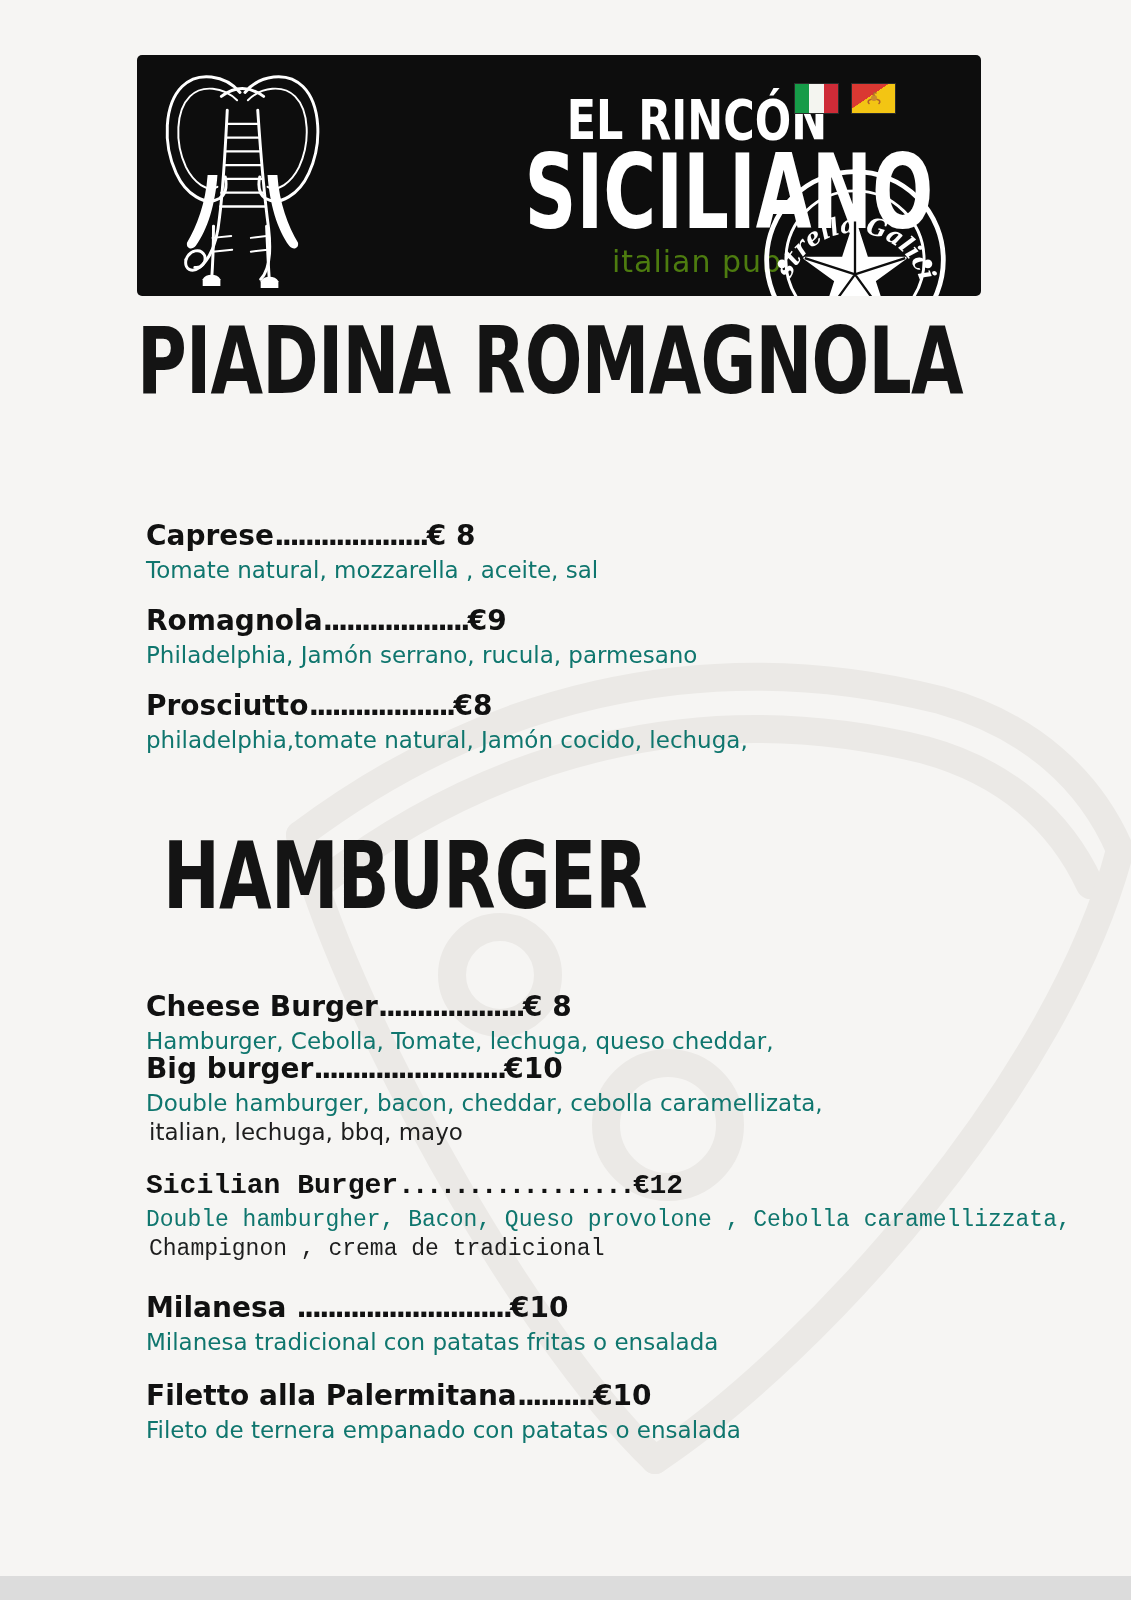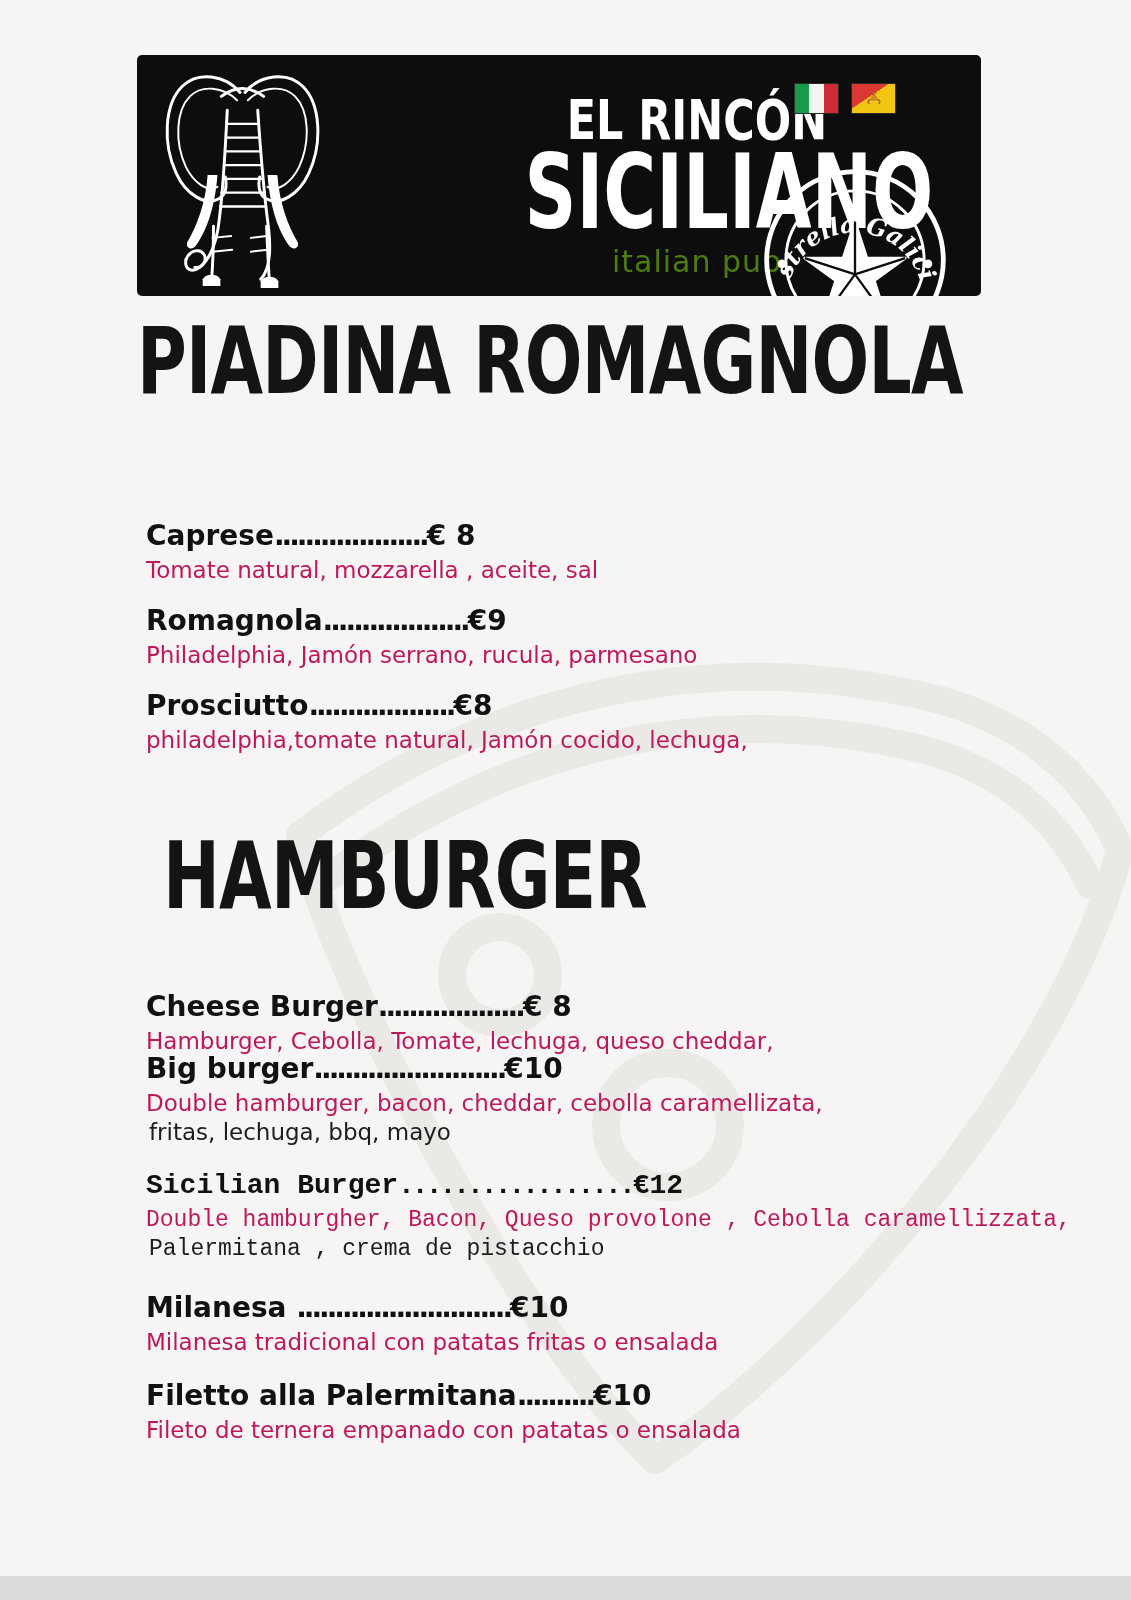--- a/index.html
+++ b/index.html
@@ -35,21 +35,21 @@
     letter-spacing:-1px;color:#141414;white-space:nowrap;
     transform:scaleX(.73);transform-origin:left top;
   }
   .title-piadina{left:137px;top:315px;}
   .title-hamburger{left:163px;top:830px;}
   
   .item{position:absolute;left:146px;width:860px;}
   .item-line{font-size:28px;font-weight:bold;color:#111;line-height:34px;white-space:nowrap;}
   .dots{letter-spacing:-3px;}
   .price{letter-spacing:0;}
-  .item-desc{font-size:23px;color:#be185d;line-height:29px;margin-top:3px;white-space:nowrap;}
+  .item-desc{font-size:23px;color:#0f766e;line-height:29px;margin-top:3px;white-space:nowrap;}
   .item-desc2{font-size:23px;color:#1d1d1d;line-height:29px;padding-left:3px;white-space:nowrap;}
   .i-caprese{top:519px;} .i-romagnola{top:604px;} .i-prosciutto{top:689px;}
   .i-cheese{top:974px;margin-top:16px;} .i-big{top:1025px;margin-top:27px;} .i-sicilian{top:1169px;font-family:Liberation Mono, monospace;}
   .i-milanesa{top:1291px;} .i-filetto{top:1379px;}
 </style>
 </head>
 <body>
 
 <div class="page">
 
@@ -140,27 +140,27 @@
   <div class="section-title title-hamburger">HAMBURGER</div>
 
   <div class="item i-cheese">
     <div class="item-line"><span>Cheese Burger</span><span class="dots">...................</span><span class="price">€ 8</span></div>
     <div class="item-desc">Hamburger, Cebolla, Tomate, lechuga, queso cheddar,</div>
   </div>
 
   <div class="item i-big">
     <div class="item-line"><span>Big burger</span><span class="dots">.........................</span><span class="price">€10</span></div>
     <div class="item-desc">Double hamburger, bacon, cheddar, cebolla caramellizata,</div>
-    <div class="item-desc2">fritas, lechuga, bbq, mayo</div>
+    <div class="item-desc2">italian, lechuga, bbq, mayo</div>
   </div>
 
   <div class="item i-sicilian">
     <div class="item-line"><span>Sicilian Burger</span><span class="dots">.................</span><span class="price">€12</span></div>
     <div class="item-desc">Double hamburgher, Bacon, Queso provolone , Cebolla caramellizzata,</div>
-    <div class="item-desc2">Palermitana , crema de pistacchio</div>
+    <div class="item-desc2">Champignon , crema de tradicional</div>
   </div>
 
   <div class="item i-milanesa">
     <div class="item-line"><span>Milanesa </span><span class="dots">............................</span><span class="price">€10</span></div>
     <div class="item-desc">Milanesa tradicional con patatas fritas o ensalada</div>
   </div>
 
   <div class="item i-filetto">
     <div class="item-line"><span>Filetto alla Palermitana</span><span class="dots">..........</span><span class="price">€10</span></div>
     <div class="item-desc">Fileto de ternera empanado con patatas o ensalada</div>

